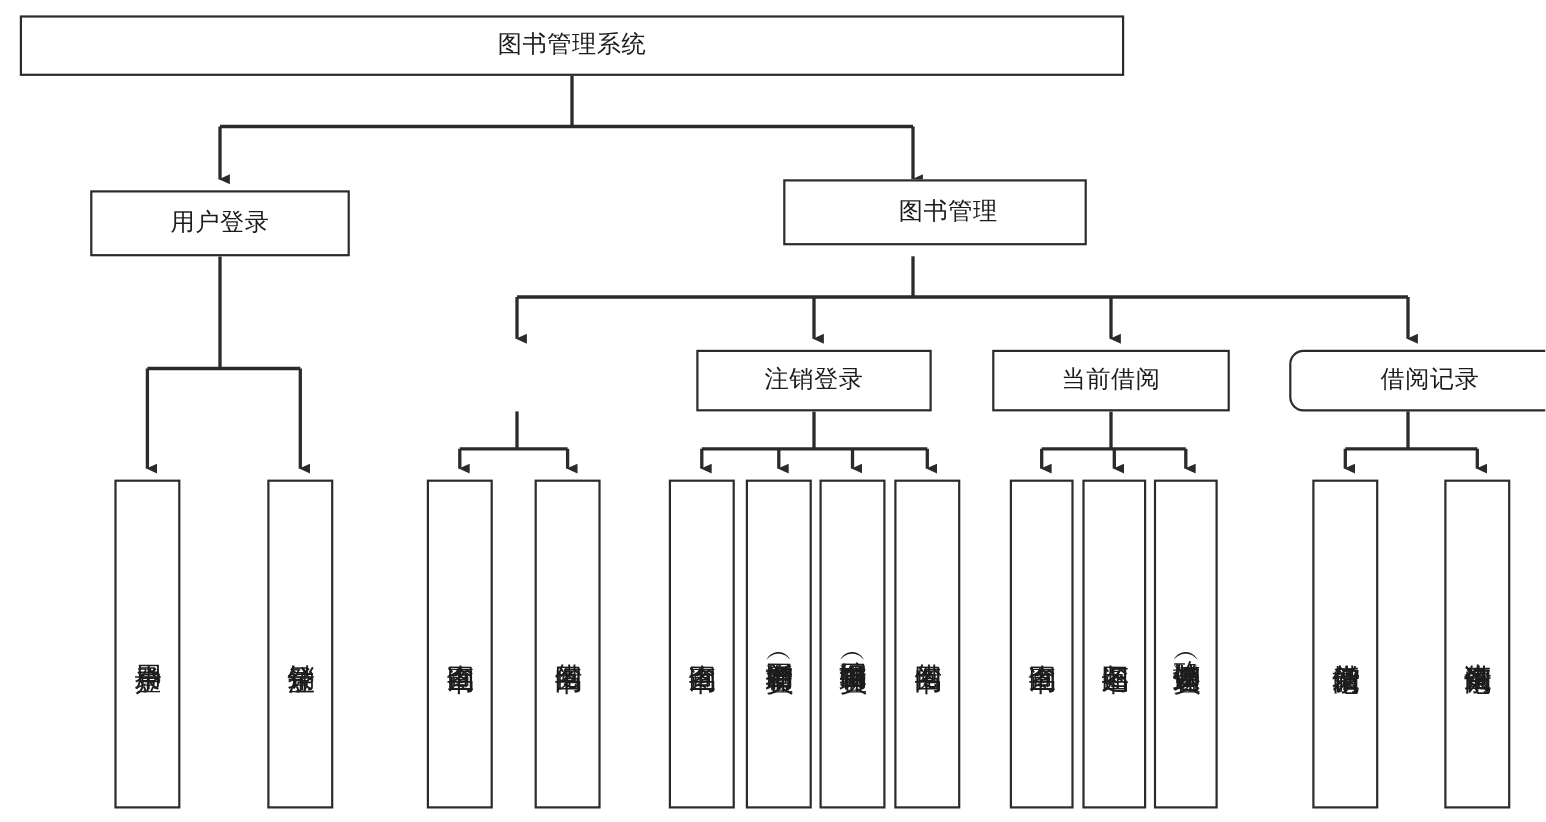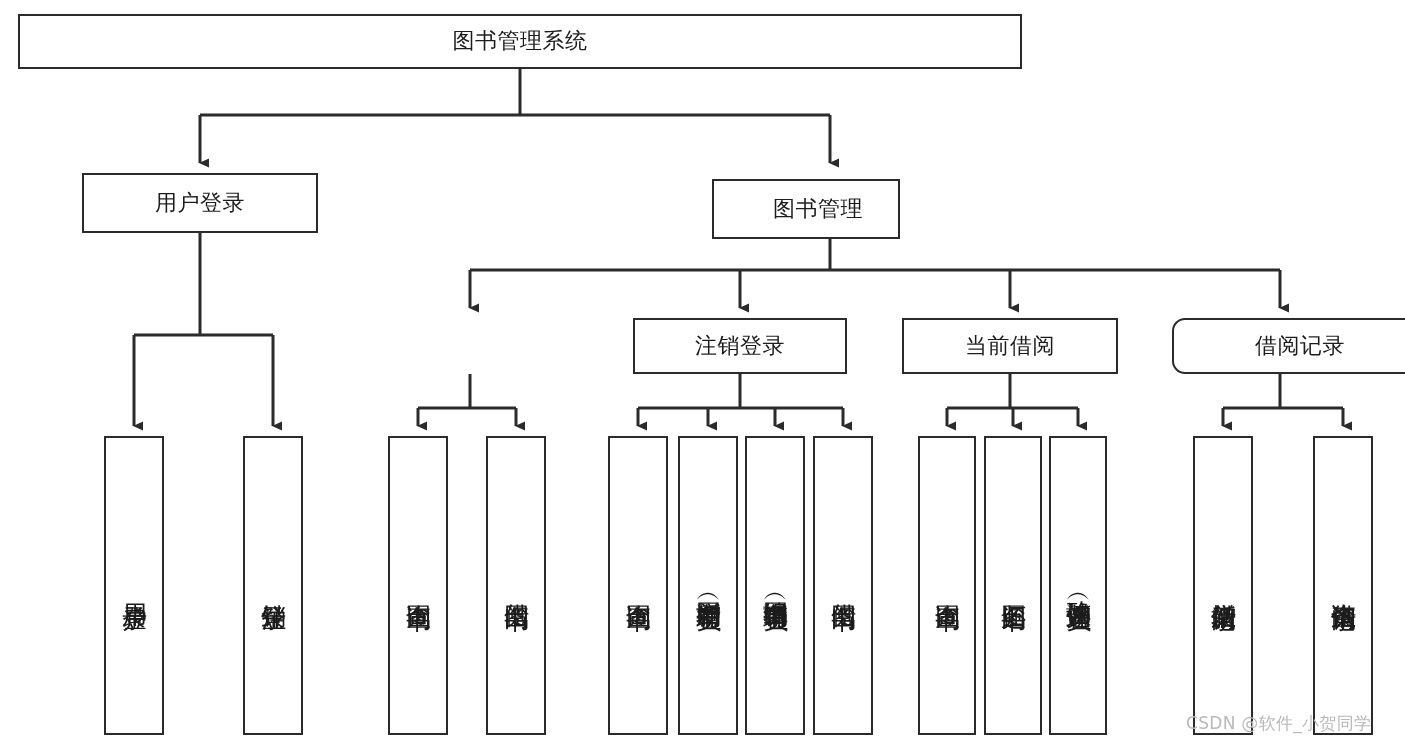--- a/index.html
+++ b/index.html
@@ -120,21 +120,21 @@
     </g>
   </svg>
 
   <div class="node h" style="left: 18px; top: 14px; width: 1004px; height: 55px; text-align: center;">
     <span class="label">图书管理系统</span>
   </div>
 
   <div class="node h" style="left: 82px; top: 173px; width: 236px; height: 60px;">
     <span class="label">用户登录</span>
   </div>
-  <div class="node h" style="left: 712px; top: 179px; width: 188px; height: 60px; padding-left: 24px;">
+  <div class="node h" style="left: 712px; top: 163px; width: 276px; height: 60px; padding-left: 24px;">
     <span class="label">图书管理</span>
   </div>
 
   <div class="node h" style="left: 633px; top: 318px; width: 214px; height: 56px;">
     <span class="label">注销登录</span>
   </div>
   <div class="node h" style="left: 902px; top: 318px; width: 216px; height: 56px;">
     <span class="label">当前借阅</span>
   </div>
   <div class="node h" style="left: 1172px; top: 318px; width: 256px; height: 56px; border-radius: 13px;">
@@ -178,14 +178,13 @@
     <span class="label">确认归还（管理员）</span>
   </div>
 
   <div class="node v" style="left: 1193px; top: 436px; width: 60px; height: 299px;">
     <span class="label">新增借阅记录</span>
   </div>
   <div class="node v" style="left: 1313px; top: 436px; width: 60px; height: 299px;">
     <span class="label">查询借阅记录</span>
   </div>
 
-  <div class="watermark">CSDN @软件_小贺同学</div>
 </div>
 
 </body></html>

